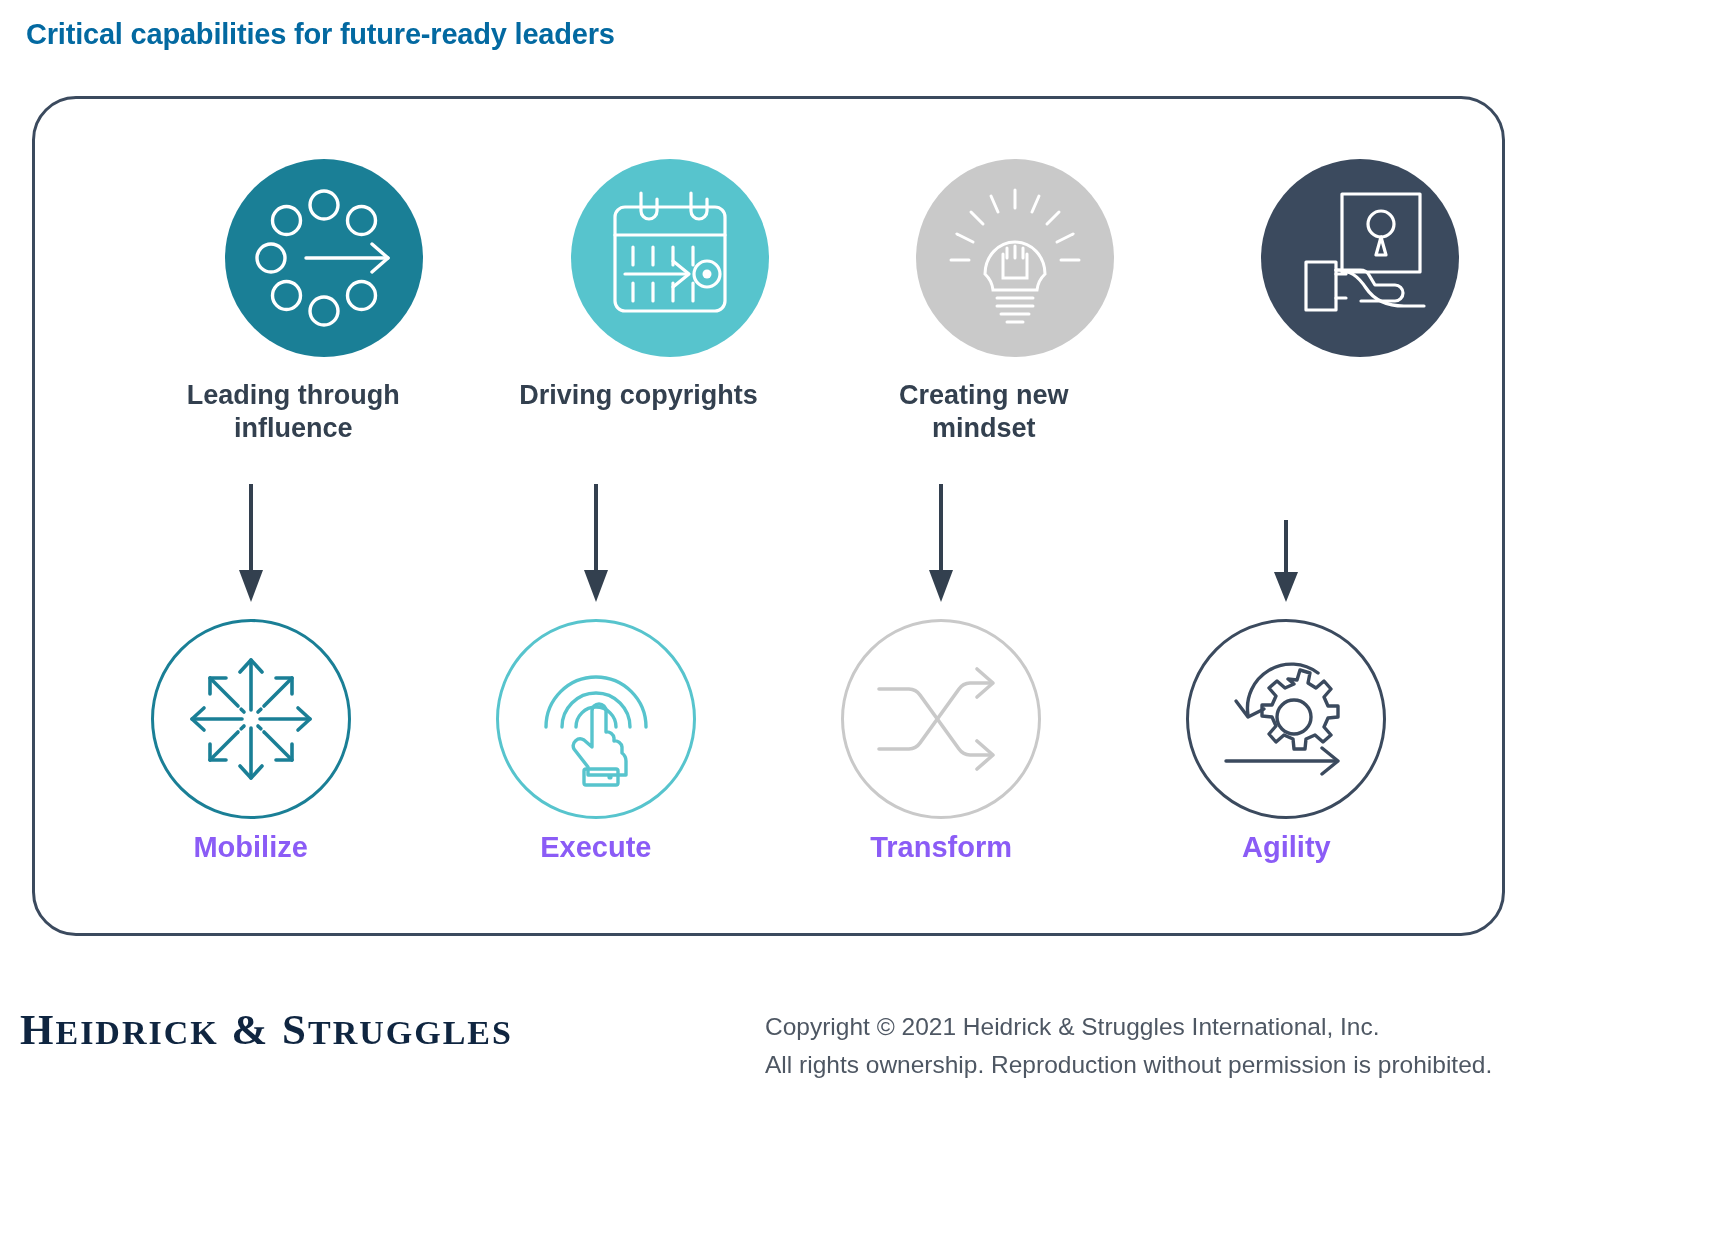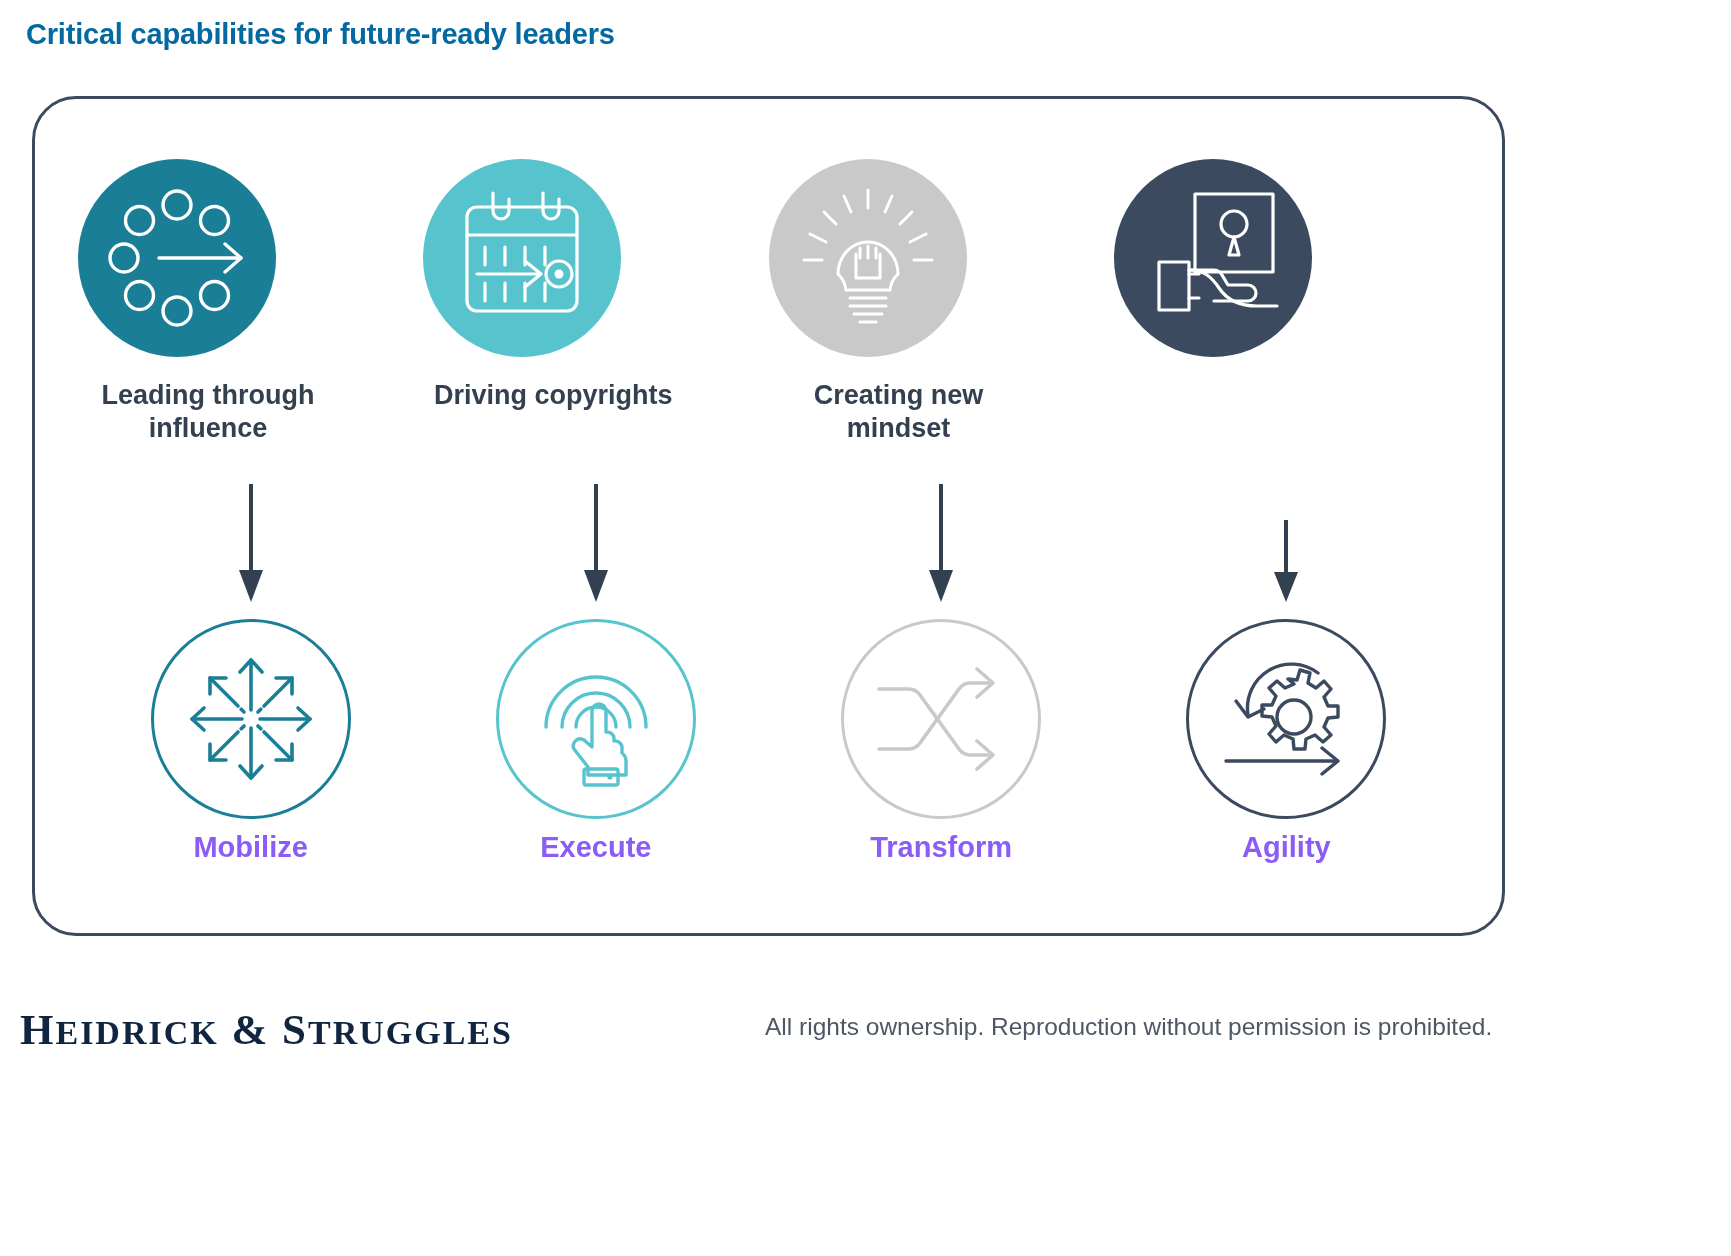--- a/index.html
+++ b/index.html
@@ -50,21 +50,21 @@
     height: 840px;
     display: flex;
     box-sizing: border-box;
     padding: 0 46px;
   }
   .col {
     flex: 1 1 0;
     position: relative;
     display: flex;
     flex-direction: column;
-    align-items: flex-start;
+    align-items: flex-end;
   }
 
   
   .top-circle {
     margin-top: 63px;
     width: 198px;
     height: 198px;
     border-radius: 50%;
     display: flex;
     align-items: center;
@@ -381,14 +381,15 @@
 
 </div>
 
 <div class="logo">
   <span>H</span><span class="small">EIDRICK</span>
   <span>&amp;</span>
   <span>S</span><span class="small">TRUGGLES</span>
 </div>
 
 <div class="copyright">
+  <div>Copyright © 2021 Heidrick &amp; Struggles International, Inc.</div>
   <div>All rights ownership. Reproduction without permission is prohibited.</div>
 </div>
 
 </body></html>

